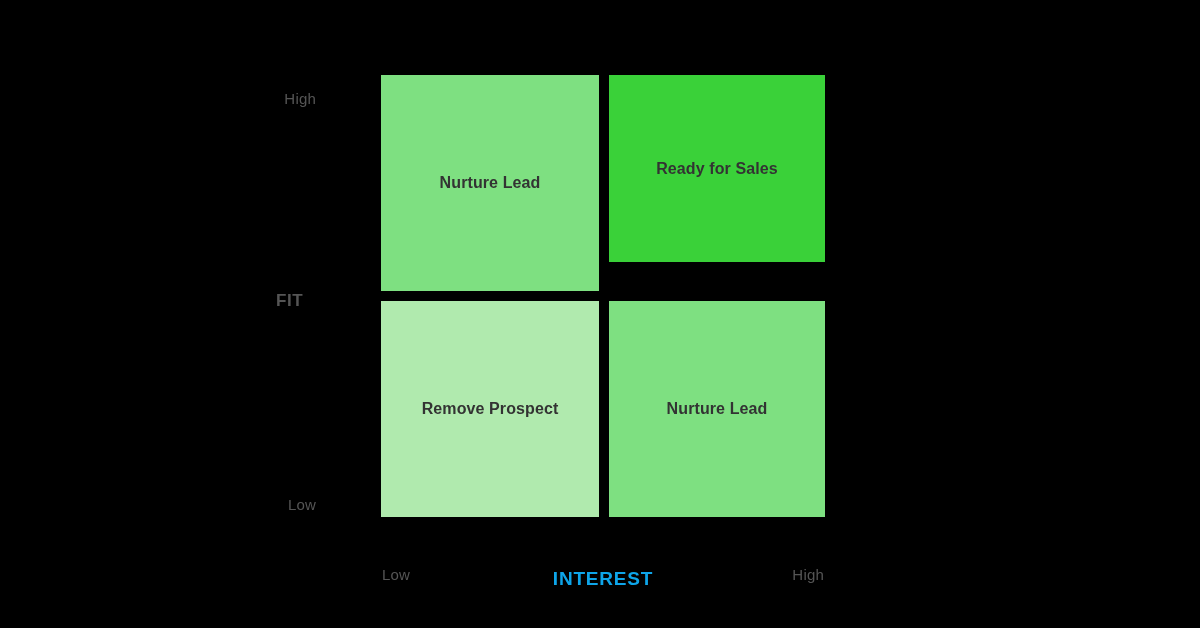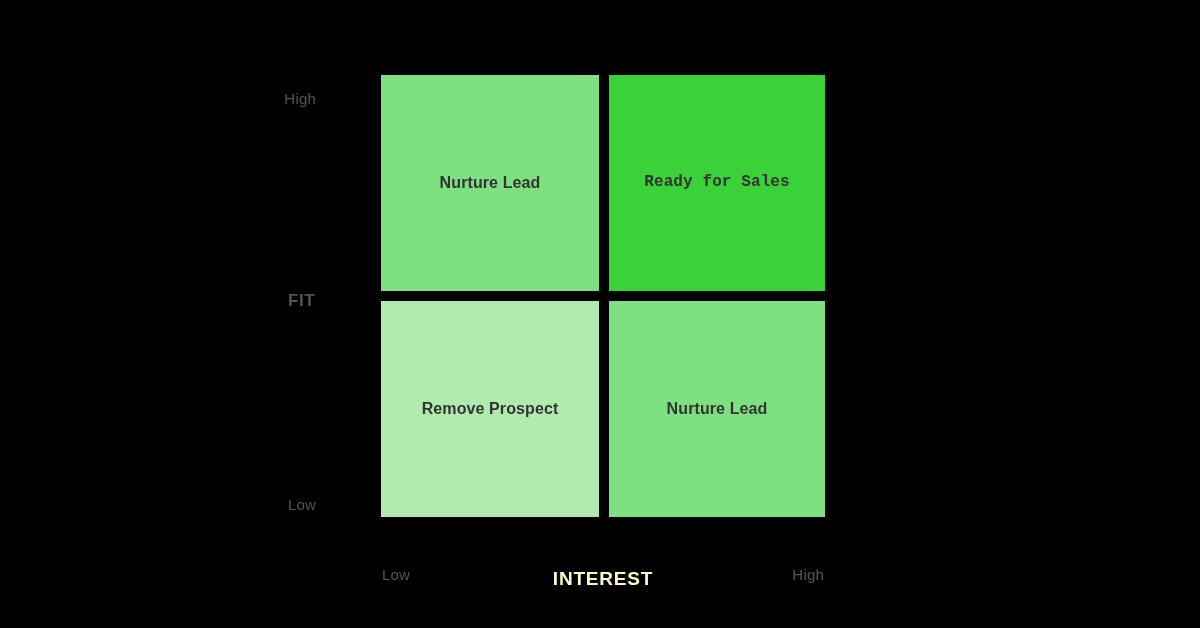--- a/index.html
+++ b/index.html
@@ -31,21 +31,21 @@
   .quadrant-label {
     font-size: 16px;
     font-weight: bold;
     color: #333333;
     letter-spacing: 0.1px;
     line-height: 1.2;
     white-space: nowrap;
   }
 
   #quadrant-top-left     { left: 381px; top: 75px;  width: 218px; height: 216px; }
-  #quadrant-top-right    { left: 609px; top: 75px;  width: 216px; height: 216px; font-family: Liberation Mono, monospace; }
+  #quadrant-top-right    { left: 609px; top: 75px;  width: 216px; height: 187px; }
   #quadrant-bottom-left  { left: 381px; top: 301px; width: 218px; height: 216px; }
   #quadrant-bottom-right { left: 609px; top: 301px; width: 216px; height: 216px; }
 
   
   #y-axis {
     position: absolute;
     left: 180px;
     top: 75px;
     width: 136px;
     height: 442px;
@@ -66,21 +66,20 @@
 
   #y-axis-title {
     position: absolute;
     left: 276px;
     top: 291px;
     font-size: 17px;
     font-weight: bold;
     color: #555555;
     letter-spacing: 0.6px;
     white-space: nowrap;
-    margin-left: 12px;
   }
 
   
   #x-axis {
     position: absolute;
     left: 381px;
     top: 560px;
     width: 444px;
     height: 40px;
   }
@@ -132,17 +131,17 @@
 
   <div id="y-axis">
     <div id="y-axis-tick-high" style="color: rgb(85, 85, 85);">High</div>
     <div id="y-axis-tick-low" style="color: rgb(85, 85, 85);">Low</div>
   </div>
 
   <div id="y-axis-title" style="color: rgb(85, 85, 85);">FIT</div>
 
   <div id="x-axis">
     <div id="x-axis-tick-low" style="color: rgb(85, 85, 85);">Low</div>
-    <div id="x-axis-title" style="color: #fef9c3;">INTEREST</div>
+    <div id="x-axis-title" style="color: #0ea5e9;">INTEREST</div>
     <div id="x-axis-tick-high" style="color: rgb(85, 85, 85);">High</div>
   </div>
 
 </div>
 
 </body></html>

